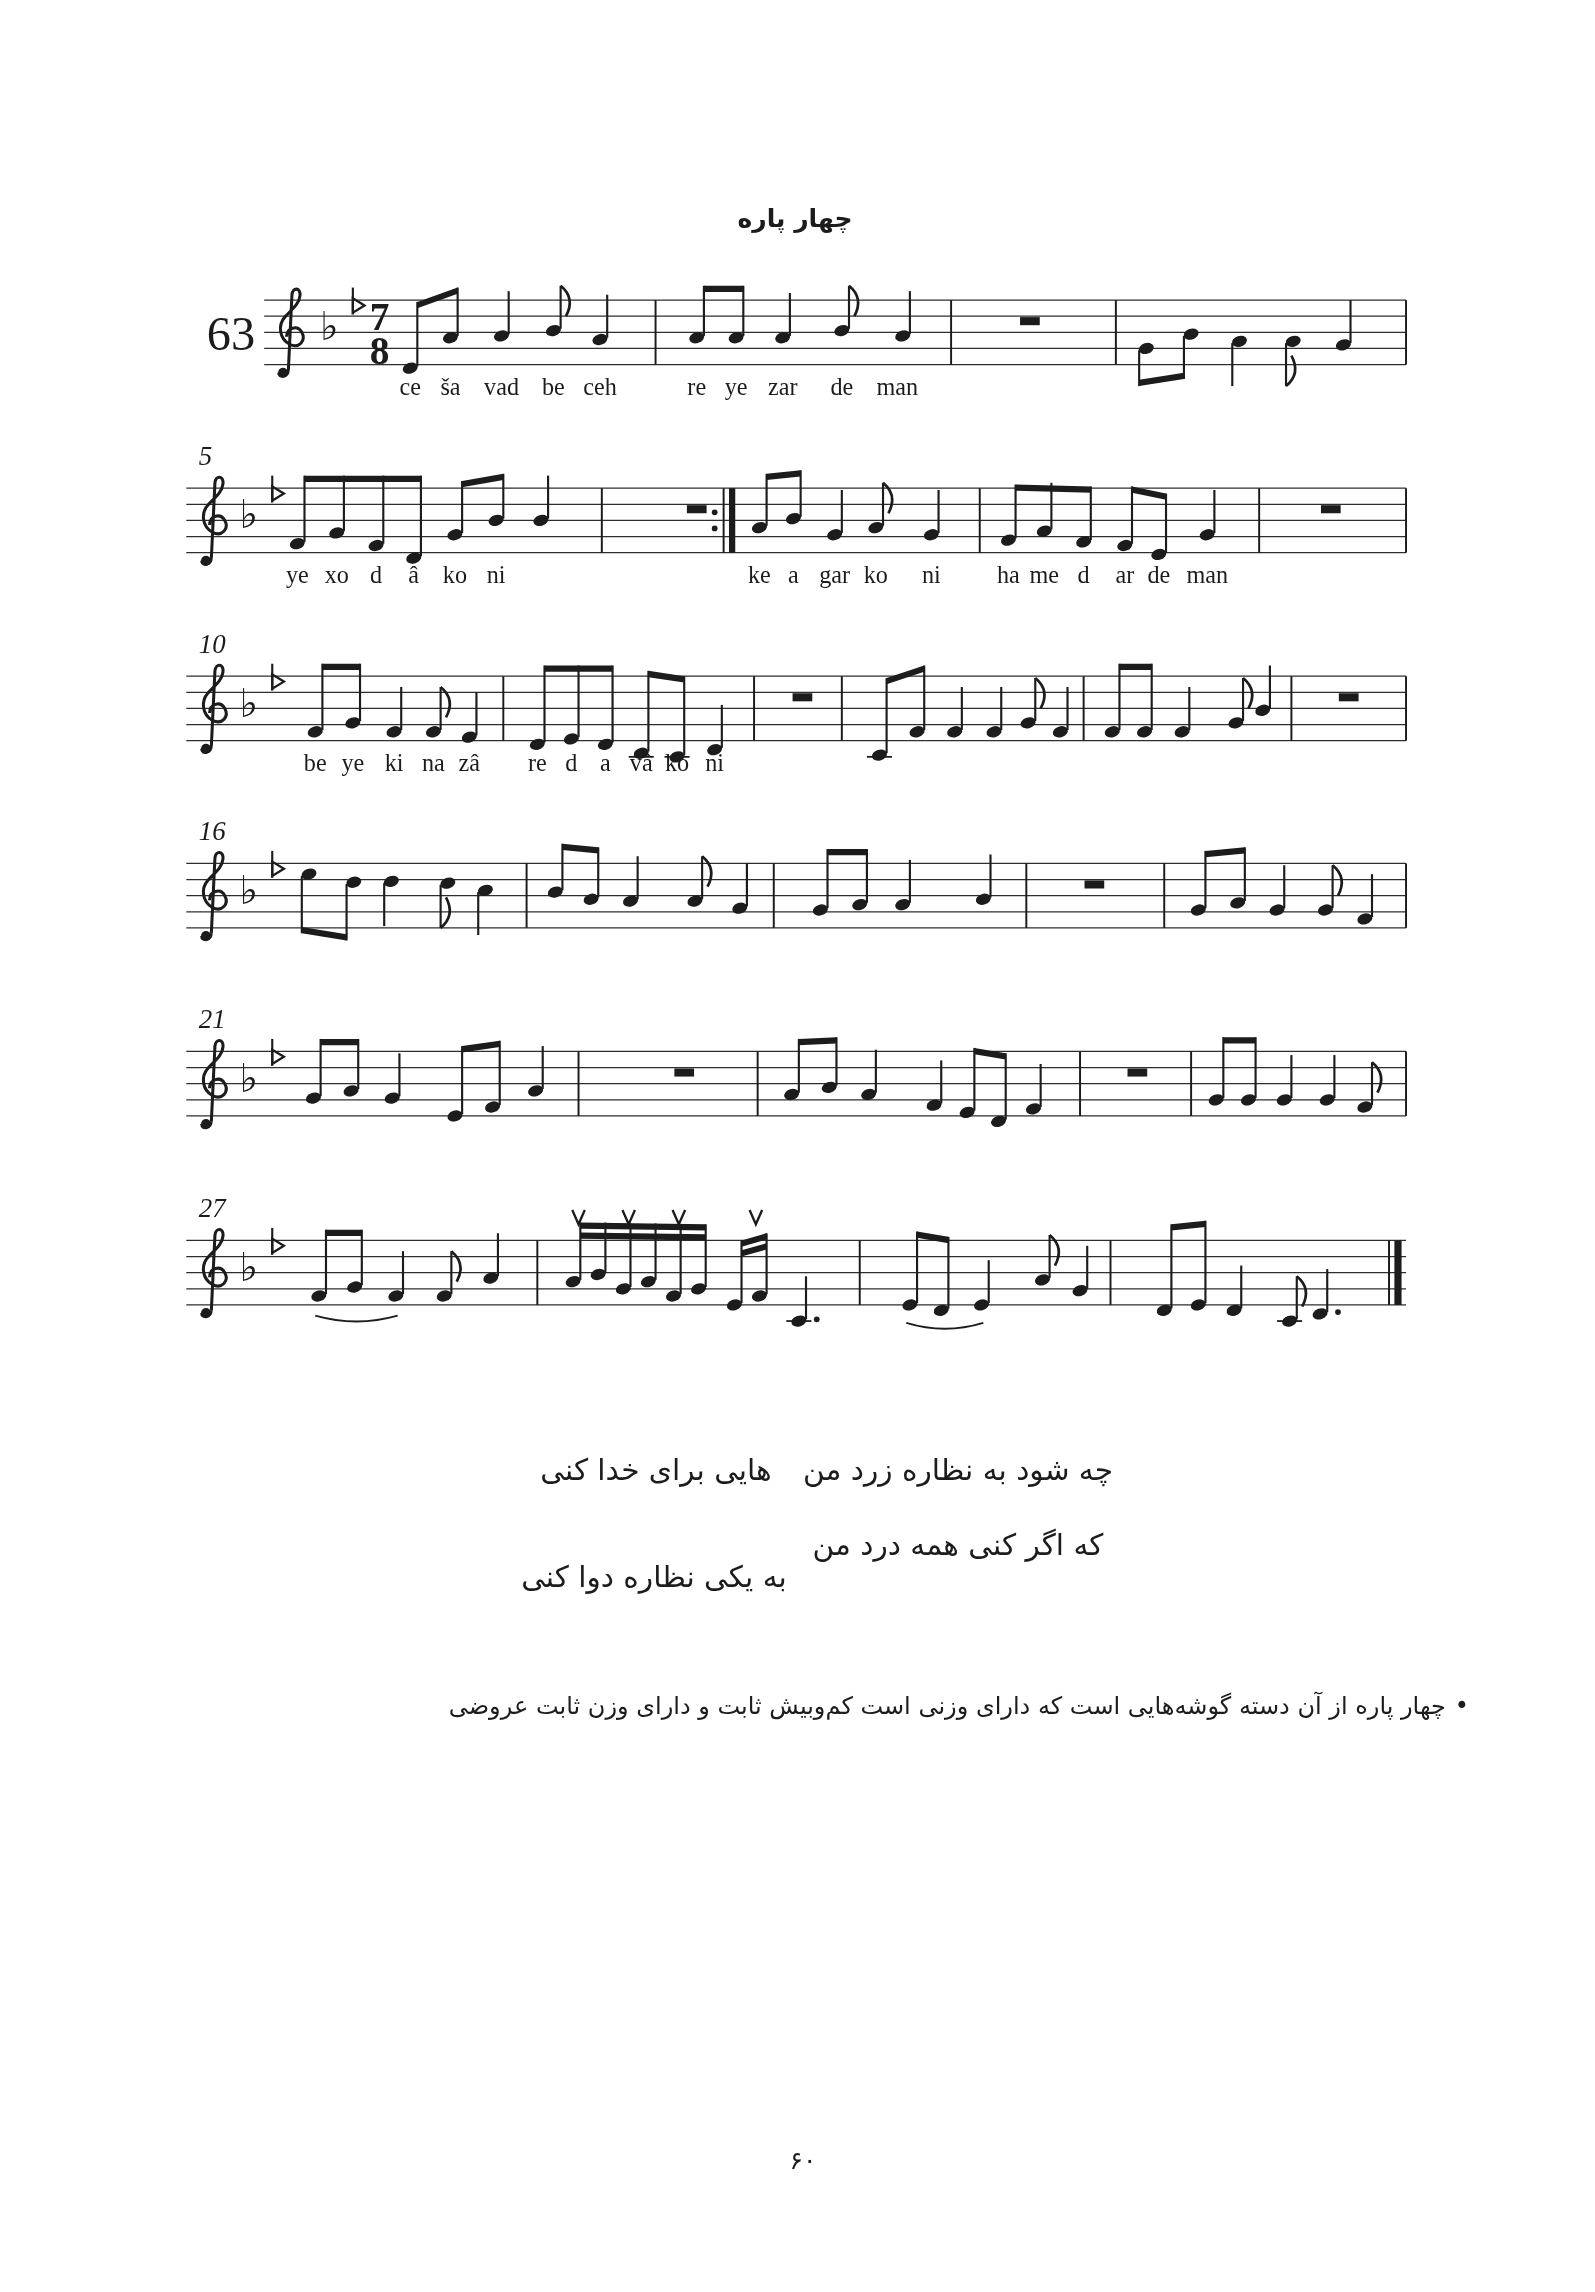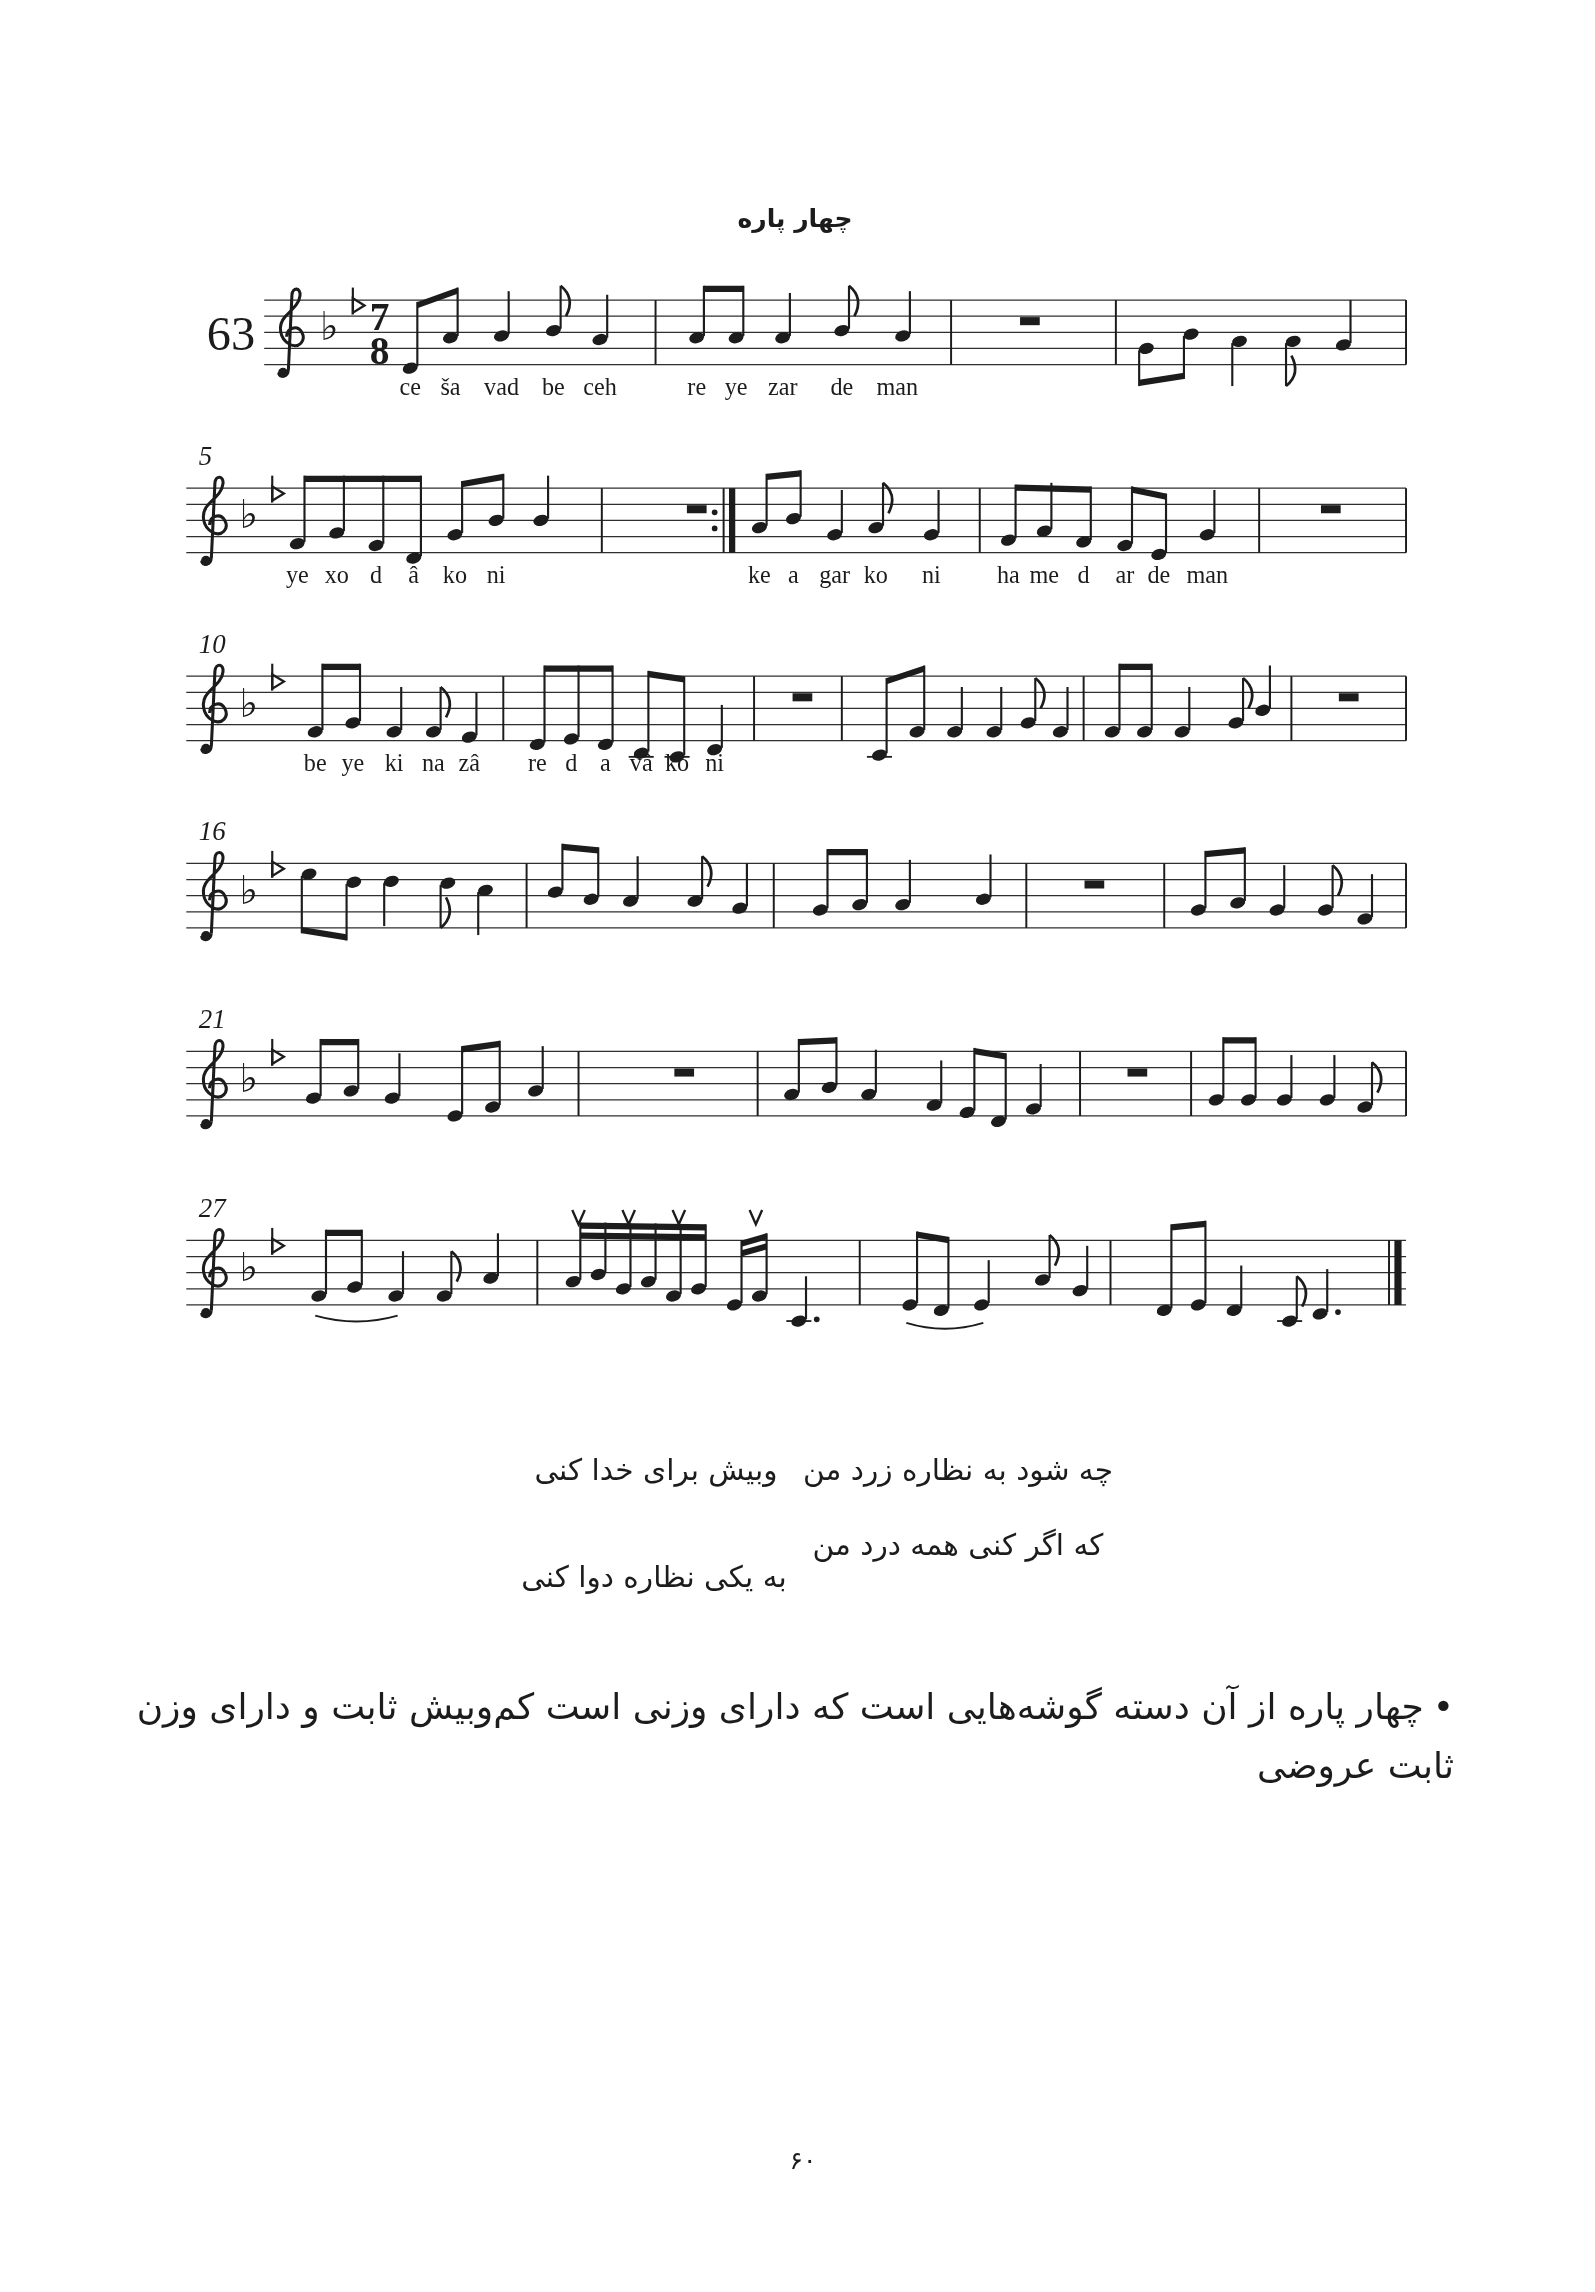--- a/index.html
+++ b/index.html
@@ -5,22 +5,22 @@
   html,body{margin:0;padding:0;}
   body{width:1595px;height:2293px;background:#ffffff;position:relative;
        font-family:"Liberation Serif",serif;color:#1c1c1c;overflow:hidden;}
   .title{position:absolute;left:795px;top:204px;transform:translateX(-50%);
          font-family:"DejaVu Sans",sans-serif;font-weight:bold;font-size:25px;
          direction:rtl;white-space:nowrap;}
   #score{position:absolute;left:0;top:0;}
   .poem-line{position:absolute;width:100%;height:43px;
              font-family:"DejaVu Sans",sans-serif;font-size:29.6px;direction:rtl;}
   .hemi{position:absolute;transform:translateX(-50%);white-space:nowrap;}
-  .note-par{position:absolute;right:141px;top:1677px;width:1343px;direction:rtl;
-            text-align:right;font-family:"DejaVu Sans",sans-serif;font-size:36px;
+  .note-par{position:absolute;right:126px;top:1677px;width:1343px;direction:rtl;
+            text-align:right;font-family:"DejaVu Sans",sans-serif;font-size:24px;
             line-height:59px;}
   .note-par .bullet{margin-left:9px;}
   .pagenum{position:absolute;left:803px;top:2146px;transform:translateX(-50%);
            font-family:"DejaVu Sans",sans-serif;font-size:25px;}
   svg text.lyric{font-family:"Liberation Serif",serif;font-size:27px;}
   svg text.msnum{font-family:"Liberation Serif",serif;font-style:italic;font-size:30px;}
   svg text.bignum{font-family:"Liberation Serif",serif;font-size:54px;}
   svg text.flat{font-family:"DejaVu Sans",sans-serif;font-size:44px;}
   svg text.tsig{font-family:"Liberation Serif",serif;font-weight:bold;font-size:44px;}
 </style>
@@ -492,21 +492,21 @@
       <ellipse cx="1474" cy="1467" rx="8.6" ry="6" transform="rotate(-18 1474 1467)" fill="#1c1c1c"></ellipse>
       <line x1="1482" y1="1465" x2="1482" y2="1417" stroke="#1c1c1c" stroke-width="2.4"></line>
       <circle cx="1494" cy="1465" r="3.2" fill="#1c1c1c"></circle>
       <line x1="1551" y1="1385" x2="1551" y2="1457" stroke="#1c1c1c" stroke-width="2.2"></line>
       <rect x="1557" y="1385" width="8" height="72" fill="#1c1c1c"></rect>
     </g>
   </svg>
 
 <div class="poem-line" style="top:1453px;">
   <span class="hemi" style="left:958px;">چه شود به نظاره زرد من</span>
-  <span class="hemi" style="left:656px;">وبیش برای خدا کنی</span>
+  <span class="hemi" style="left:656px;">هایی برای خدا کنی</span>
 </div>
 <div class="poem-line" style="top:1528px;">
   <span class="hemi" style="left:958px;">که اگر کنی همه درد من</span>
   <span class="hemi" style="left:654px;margin-top:32px;">به یکی نظاره دوا کنی</span>
 </div>
 
 <div class="note-par">
   <div><span class="bullet">•</span><span>چهار پاره از آن دسته گوشه‌هایی است که دارای وزنی است کم‌وبیش ثابت و دارای وزن ثابت عروضی</span></div>
 </div>
 

